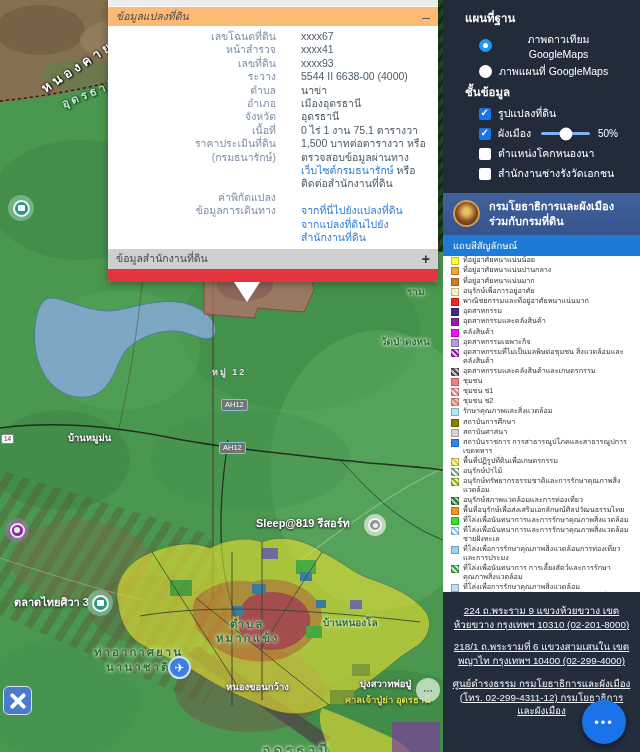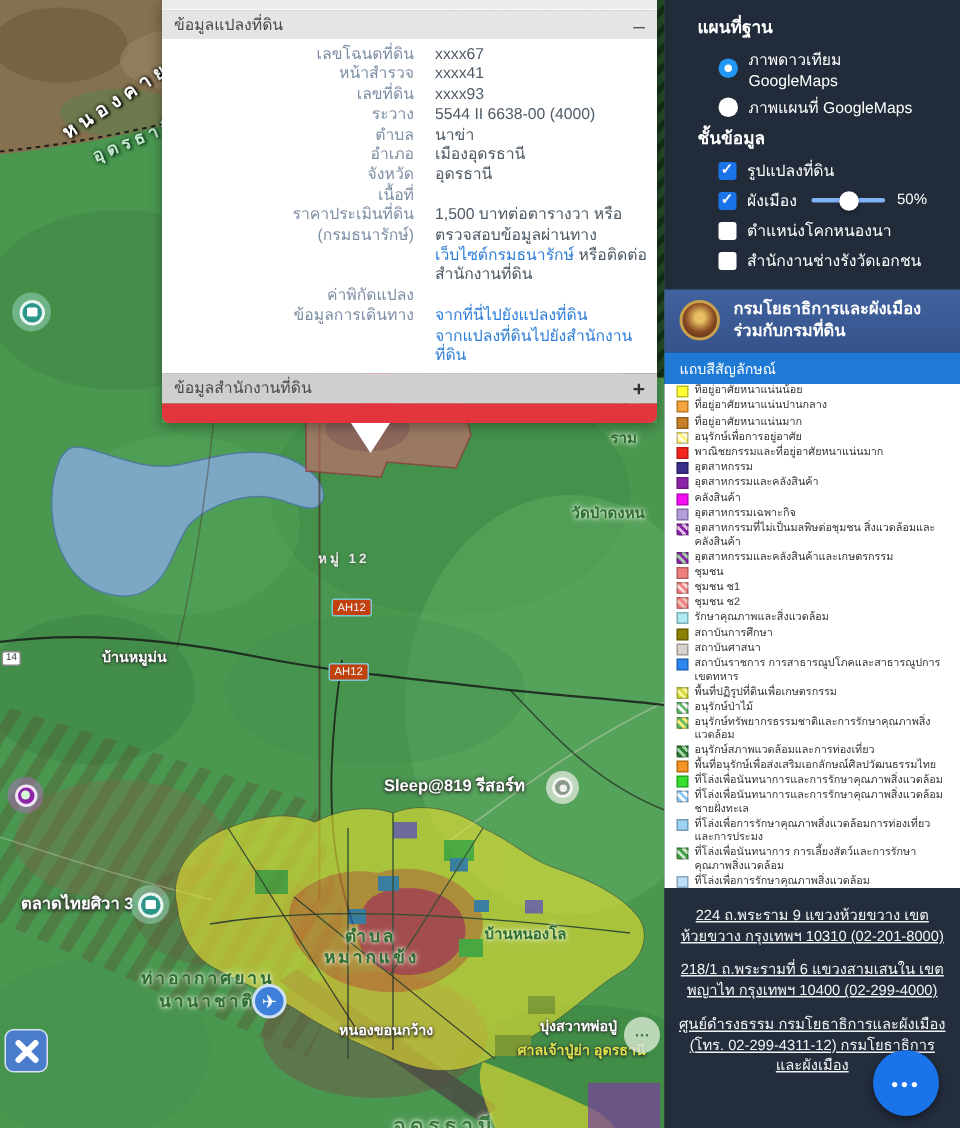--- a/index.html
+++ b/index.html
@@ -13,59 +13,59 @@
   .prov2{font-size:11.5px;font-weight:bold;color:#c4e6cd;text-shadow:0 0 3px #0a3a1a,1px 1px 2px #0a3a1a;letter-spacing:3px;}
   .green-lbl{font-size:10px;font-weight:bold;color:#2f6d33;text-shadow:0 0 2px #eaf6e2,0 0 4px #eaf6e2;}
   .green-lg{font-size:11.5px;font-weight:bold;color:#2f6d33;text-shadow:0 0 2px #eaf6e2,0 0 4px #eaf6e2;letter-spacing:2px;}
   .green-xl{font-size:14px;font-weight:bold;color:#3a7a3e;text-shadow:0 0 2px #f2fae9,0 0 4px #f2fae9;letter-spacing:3px;}
   .white-sm{font-size:9.5px;color:#fff;text-shadow:0 0 2px #333,0 1px 2px #222;}
   .white-md{font-size:11px;color:#fff;text-shadow:0 0 3px #333,0 1px 2px #222;}
   .yellow-sm{font-size:9.5px;color:#d9e04a;text-shadow:0 0 2px #333,0 1px 2px #222;}
   .faint{font-size:9px;color:rgba(255,255,255,.85);text-shadow:0 0 2px #444;letter-spacing:2px;}
   .badge{position:absolute;z-index:3;line-height:1.3;}
   .badge-road{background:#8d9b6a;border:1px solid #cdd8ae;color:#fff;font-size:7.5px;padding:0 3px;border-radius:2px;}
-  .badge-ah{background:#c2410c;border:1px solid #7cc7d4;color:#eaffff;font-size:7.5px;padding:0 3px;border-radius:2px;}
+  .badge-ah{background:#737373;border:1px solid #7cc7d4;color:#eaffff;font-size:7.5px;padding:0 3px;border-radius:2px;}
   .badge-white{background:#fff;border:1px solid #888;color:#333;font-size:6.5px;padding:0 2px;border-radius:2px;}
   .poi{position:absolute;display:flex;align-items:center;justify-content:center;border-radius:50%;z-index:3;}
   .poi .core{display:flex;align-items:center;justify-content:center;border-radius:50%;}
   .poi-teal{width:26px;height:26px;background:rgba(155,216,194,.5);}
   .poi-teal .core{width:17px;height:17px;background:#2c9688;border:2px solid #e8f5f0;}
   .poi-teal .core i{width:7px;height:6px;background:#fff;border-radius:1px;}
   .poi-purple{width:24px;height:24px;background:rgba(186,104,200,.45);}
   .poi-purple .core{width:15px;height:15px;background:#8e24aa;border:2px solid #f1e2f5;}
   .poi-purple .core i{width:6px;height:6px;background:#d7f7d7;border-radius:50%;}
   .poi-grey{width:22px;height:22px;background:rgba(225,232,223,.75);}
   .poi-grey .core{width:14px;height:14px;background:#8a9a8a;border:2px solid #f2f5f0;}
   .poi-grey .core i{width:5px;height:5px;background:#efefef;border-radius:50%;}
   .poi-airport{width:23px;height:23px;background:#3d7fd9;border:2px solid #cfe0f5;color:#fff;font-size:12px;}
   .poi-pale{width:24px;height:24px;background:rgba(208,228,205,.85);color:#4a7a4a;font-size:10px;font-weight:bold;}
   .poi-tools{width:29px;height:29px;border-radius:6px;background:#4a7ccc;border:1px solid #d8e2f2;position:absolute;z-index:3;}
   .poi-tools i{position:absolute;left:4px;top:12px;width:20px;height:4px;background:#fff;border-radius:2px;}
   .poi-tools i.a{transform:rotate(45deg);} .poi-tools i.b{transform:rotate(-45deg);}
   
   .popup{position:absolute;left:108px;top:0;width:330px;z-index:6;box-shadow:0 2px 8px rgba(0,0,0,.35);font-size:10.5px;}
   .popup .strip{height:7px;background:#ececec;border-bottom:1px solid #fafafa;}
-  .popup .hdr{height:19px;background:#e5e5e5;color:#4a4a4a;display:flex;align-items:center;padding:0 8px;font-size:10.5px;}
+  .popup .hdr{height:19px;background:#fdba74;color:#4a4a4a;display:flex;align-items:center;padding:0 8px;font-size:10.5px;font-style:italic;}
   .popup .hdr .sp{flex:1;}
   .popup .hdr .btn{color:#555;font-size:14px;line-height:10px;cursor:pointer;}
   .popup .bd{background:#fff;padding:4px 6px 4px 0;}
-  .prow{display:grid;grid-template-columns:168px 1fr;column-gap:14px;line-height:13.4px;}
+  .prow{display:grid;grid-template-columns:168px 1fr;column-gap:25px;line-height:13.4px;}
   .prow .pl{color:#7e8fa5;text-align:right;}
   .prow .pv{color:#4d5a66;}
   .pv .lnk{color:#2f7ed8;cursor:pointer;}
   .popup .sec{height:20px;background:#cfcfcf;color:#4a4a4a;display:flex;align-items:center;padding:0 8px;}
   .popup .sec .sp{flex:1;}
   .popup .sec .btn{color:#333;font-size:14px;cursor:pointer;font-weight:bold;}
   .popup .redbar{height:13px;background:#e3353e;border-radius:0 0 5px 5px;}
   .popup .tail{position:absolute;left:126px;top:100%;width:0;height:0;border-left:13px solid transparent;border-right:13px solid transparent;border-top:20px solid #fff;}
   
   .sidebar{position:absolute;left:443px;top:0;width:197px;height:752px;z-index:10;display:flex;flex-direction:column;background:#212b39;}
   .sb-controls{background:#212b39;padding:6px 22px 8px;color:#fff;}
   .sb-title{font-weight:bold;font-size:11.5px;margin:3px 0 4px;}
-  .opt-row{display:flex;align-items:center;margin:3px 0 3px 14px;font-size:10.5px;cursor:pointer;}
+  .opt-row{display:flex;align-items:center;margin:3px 0 3px 14px;font-size:10.5px;cursor:pointer;text-align:center;}
   .radio{width:13px;height:13px;border-radius:50%;background:#fff;margin-right:7px;flex:none;position:relative;}
   .radio.on{background:#2196f3;}
   .radio.on:after{content:"";position:absolute;left:4px;top:4px;width:5px;height:5px;border-radius:50%;background:#fff;}
   .cbx{width:12px;height:12px;border-radius:2px;background:#fff;margin-right:7px;flex:none;position:relative;}
   .cbx.on{background:#1a73e8;}
   .cbx.on:after{content:"✓";position:absolute;left:1.5px;top:-1px;color:#fff;font-size:10px;font-weight:bold;}
   .slider{flex:1;height:3px;background:#7fb3f7;border-radius:2px;margin:0 8px 0 10px;position:relative;max-width:78px;cursor:pointer;}
   .slider .knob{position:absolute;left:50%;top:50%;transform:translate(-50%,-50%);width:13px;height:13px;border-radius:50%;background:#fff;box-shadow:0 1px 2px rgba(0,0,0,.4);}
   .pct{font-size:10px;}
   .sb-banner{background:linear-gradient(180deg,#41629e,#35538c);display:flex;align-items:center;padding:6px 10px;color:#fff;min-height:40px;}
@@ -281,20 +281,23 @@
             <div>จังหวัด</div>
           </div>
           <div class="pv">
             <div><span>อุดรธานี</span></div>
           </div>
         </div>
         <div class="prow">
           <div class="pl">
             <div>เนื้อที่</div>
           </div>
+          <div class="pv">
+            <div><span>0 ไร่ 1 งาน 75.1 ตารางวา</span></div>
+          </div>
         </div>
         <div class="prow">
           <div class="pl">
             <div>ราคาประเมินที่ดิน</div>
             <div>(กรมธนารักษ์)</div>
           </div>
           <div class="pv">
             <div><span>1,500 บาทต่อตารางวา หรือตรวจสอบข้อมูลผ่านทาง</span></div>
             <div><span class="lnk">เว็บไซต์กรมธนารักษ์</span><span> หรือติดต่อสำนักงานที่ดิน</span></div>
           </div>

